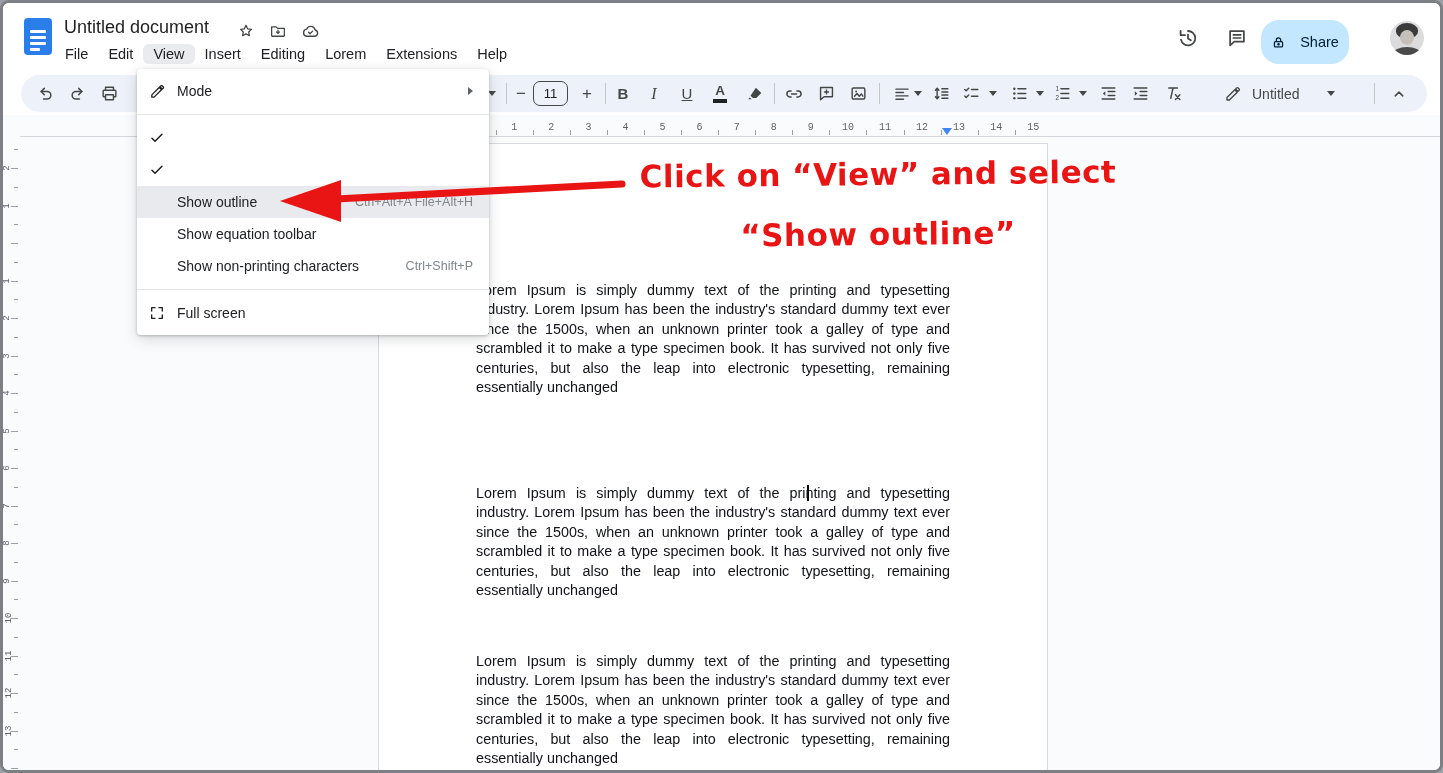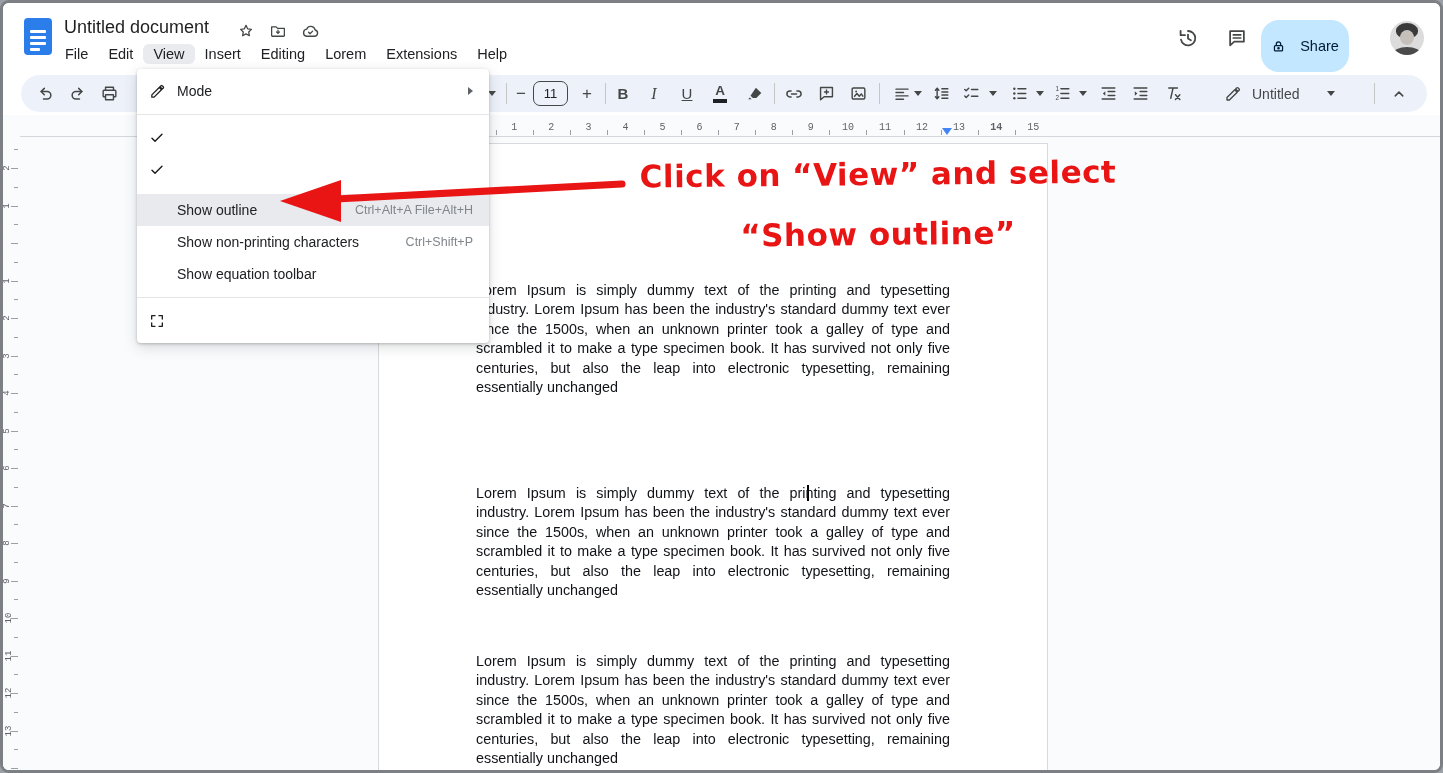--- a/index.html
+++ b/index.html
@@ -13,21 +13,21 @@
   .logo i:nth-child(1){top:12px;width:16px}
   .logo i:nth-child(2){top:18px;width:16px}
   .logo i:nth-child(3){top:24px;width:16px}
   .logo i:nth-child(4){top:30px;width:10px}
   .doc-title{position:absolute;left:61px;top:14px;font-size:18px;color:#1f1f1f;}
   .title-ic{position:absolute;top:16px;width:24px;height:24px;display:flex;align-items:center;justify-content:center;color:#444746;}
   .menubar{position:absolute;left:52px;top:39px;height:24px;display:flex;align-items:center;font-size:14.5px;color:#202124;}
   .menubar span{padding:2px 10px;border-radius:6px;cursor:default;}
   .menubar span.active{background:var(--active-menu-bg,#e9ebee);}
   .top-ic{position:absolute;top:21px;width:28px;height:28px;display:flex;align-items:center;justify-content:center;color:#444746;}
-  .share{position:absolute;left:1258px;top:17px;width:88px;height:52px;border-radius:18px;background:var(--share-bg,#c2e7ff);display:flex;align-items:center;justify-content:center;gap:14px;color:var(--share-text,#001d35);font-size:14.5px;font-weight:500;}
+  .share{position:absolute;left:1258px;top:17px;width:88px;height:44px;border-radius:18px;background:var(--share-bg,#c2e7ff);display:flex;align-items:center;justify-content:center;gap:14px;color:var(--share-text,#001d35);font-size:14.5px;font-weight:500;}
   .avatar{position:absolute;left:1387px;top:18px;width:34px;height:34px;border-radius:50%;background:#dcdcdc;overflow:hidden;}
   .avatar .hair{position:absolute;top:2px;left:6px;width:22px;height:15px;border-radius:50% 50% 42% 42%;background:#3a3a3a;}
   .avatar .face{position:absolute;top:9px;left:10px;width:14px;height:15px;border-radius:50%;background:#c6c0ba;}
   .avatar .shoulders{position:absolute;bottom:-5px;left:3px;width:28px;height:13px;border-radius:50% 50% 0 0;background:#4a4a4a;}
 
   
   .toolbar{position:absolute;left:18px;top:72px;width:1406px;height:37px;background:var(--toolbar-bg,#edf2fa);border-radius:19px;}
   .ti{position:absolute;top:0;height:37px;width:28px;display:flex;align-items:center;justify-content:center;color:#444746;}
   .ti.narrow{width:12px;}
   .tdiv{position:absolute;top:8px;width:1px;height:21px;background:#c4c7c5;}
@@ -55,21 +55,21 @@
 
   .page{position:absolute;left:375px;top:28px;width:668px;height:640px;background:#fff;border:1px solid #d6d9dd;border-bottom:none;}
   .para{position:absolute;left:97px;width:474px;font-size:14.35px;line-height:19.4px;color:#111318;}
   .tline{text-align:justify;text-align-last:justify;height:19.4px;overflow:hidden;white-space:nowrap;}
   .tline.last{text-align:left;text-align-last:left;}
   .caret{position:absolute;left:428px;top:341px;width:1.5px;height:16px;background:#000;}
 
   
   .vmenu{position:absolute;left:134px;top:66px;width:352px;background:#fff;border-radius:4px;box-shadow:0 1px 3px rgba(60,64,67,.3),0 4px 14px rgba(60,64,67,.18);padding:6px 0;z-index:40;}
   .vrow{height:32px;display:flex;align-items:center;font-size:14px;color:#202124;}
-  .vrow.hl{background:var(--menu-highlight,#e9eaed);margin-top:8px;}
+  .vrow.hl{background:var(--menu-highlight,#e9eaed);}
   .vrow .icol{width:40px;display:flex;align-items:center;justify-content:center;color:#1f1f1f;flex:none;}
   .vrow .vlabel{flex:1;}
   .vrow .shortcut{font-size:12.5px;color:#80868b;margin-right:16px;}
   .vrow .sub{width:0;height:0;border-top:4.5px solid transparent;border-bottom:4.5px solid transparent;border-left:5.5px solid #5f6368;margin-right:16px;}
   .vsep{height:1px;background:#e4e5e7;margin:7px 0;}
 
   
   .arrow-overlay{position:absolute;inset:0;z-index:50;pointer-events:none;}
   .ann{position:absolute;z-index:50;color:var(--annotation-red,#e91414);font-family:"DejaVu Sans",sans-serif;font-weight:700;font-size:31px;text-align:center;transform:rotate(-.6deg);letter-spacing:.5px;pointer-events:none;}
   .ann.l1{left:605px;top:153px;width:540px;}
@@ -316,21 +316,21 @@
         <span class="hnum" style="left: 622.48px;">4</span>
         <span class="hnum" style="left: 659.55px;">5</span>
         <span class="hnum" style="left: 696.62px;">6</span>
         <span class="hnum" style="left: 733.69px;">7</span>
         <span class="hnum" style="left: 770.76px;">8</span>
         <span class="hnum" style="left: 807.83px;">9</span>
         <span class="hnum" style="left: 844.9px;">10</span>
         <span class="hnum" style="left: 881.97px;">11</span>
         <span class="hnum" style="left: 919.04px;">12</span>
         <span class="hnum" style="left: 956.11px;">13</span>
-        <span class="hnum" style="left: 993.18px; font-weight: bold;">14</span>
+        <span class="hnum" style="left: 993.18px;">14</span>
         <span class="hnum" style="left: 1030.25px;">15</span>
         <span class="htick" style="left: 492.735px;"></span>
         <span class="htick" style="left: 529.805px;"></span>
         <span class="htick" style="left: 566.875px;"></span>
         <span class="htick" style="left: 603.945px;"></span>
         <span class="htick" style="left: 641.015px;"></span>
         <span class="htick" style="left: 678.085px;"></span>
         <span class="htick" style="left: 715.155px;"></span>
         <span class="htick" style="left: 752.225px;"></span>
         <span class="htick" style="left: 789.295px;"></span>
@@ -448,34 +448,35 @@
           </svg>
       </span>
     </div>
     <div class="vrow hl">
       <span class="icol"></span>
       <span class="vlabel">Show outline</span>
       <span class="shortcut">Ctrl+Alt+A File+Alt+H</span>
     </div>
     <div class="vrow">
       <span class="icol"></span>
+      <span class="vlabel">Show equation toolbar</span>
+    </div>
+    <div class="vrow">
+      <span class="icol"></span>
       <span class="vlabel">Show non-printing characters</span>
       <span class="shortcut">Ctrl+Shift+P</span>
-    </div>
-    <div class="vrow">
-      <span class="icol"></span>
-      <span class="vlabel">Show equation toolbar</span>
     </div>
     <div class="vsep"></div>
     <div class="vrow">
       <span class="icol">
         <svg class="ic" width="16" height="16" viewBox="0 0 24 24" fill="none" stroke="#1f1f1f" stroke-width="2" stroke-linecap="round" stroke-linejoin="round">
             <path d="M4 9V4h5M15 4h5v5M20 15v5h-5M9 20H4v-5"></path>
           </svg>
       </span>
+      <span class="vlabel">Full screen</span>
     </div>
   </div>
 
   <svg class="arrow-overlay" width="1443" height="773" viewBox="0 0 1443 773">
     <line x1="333" y1="196" x2="619" y2="181" stroke="#e91414" stroke-width="7" stroke-linecap="round"></line>
     <polygon points="277,198 338,177 338,219" fill="#e91414"></polygon>
   </svg>
   <div class="ann l1">Click on “View” and select</div>
   <div class="ann l2">“Show outline”</div>
 

